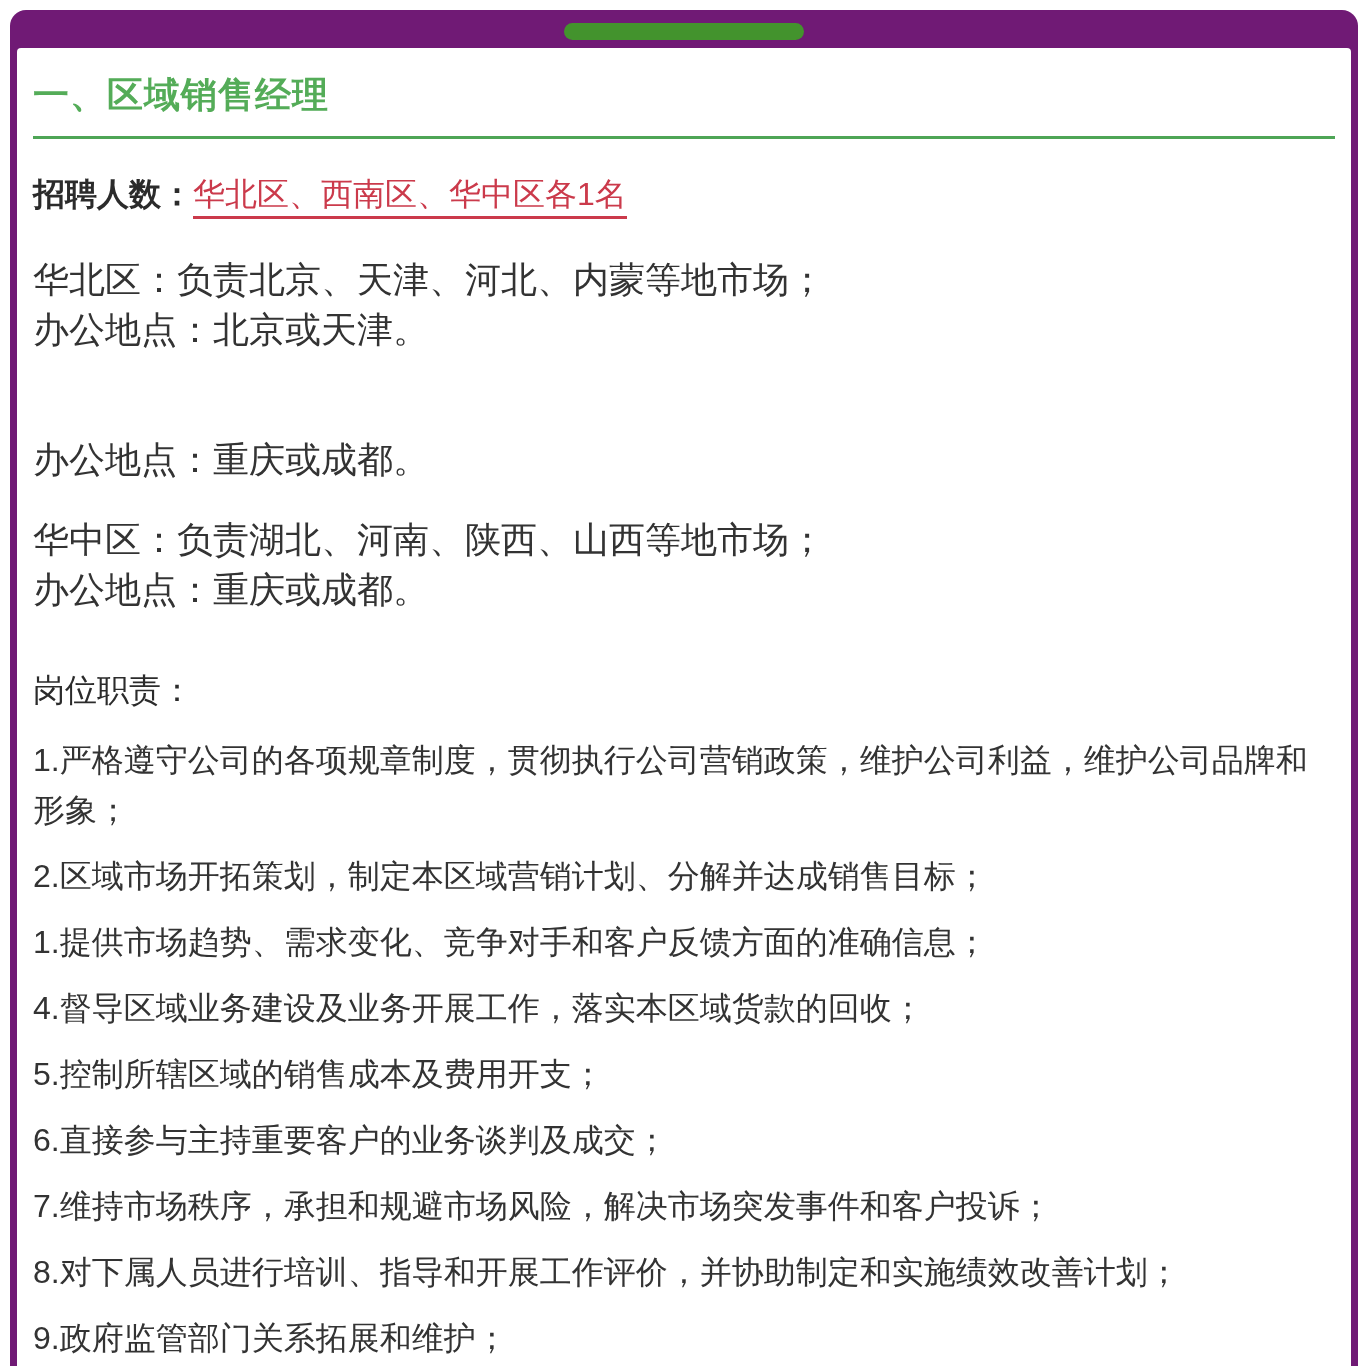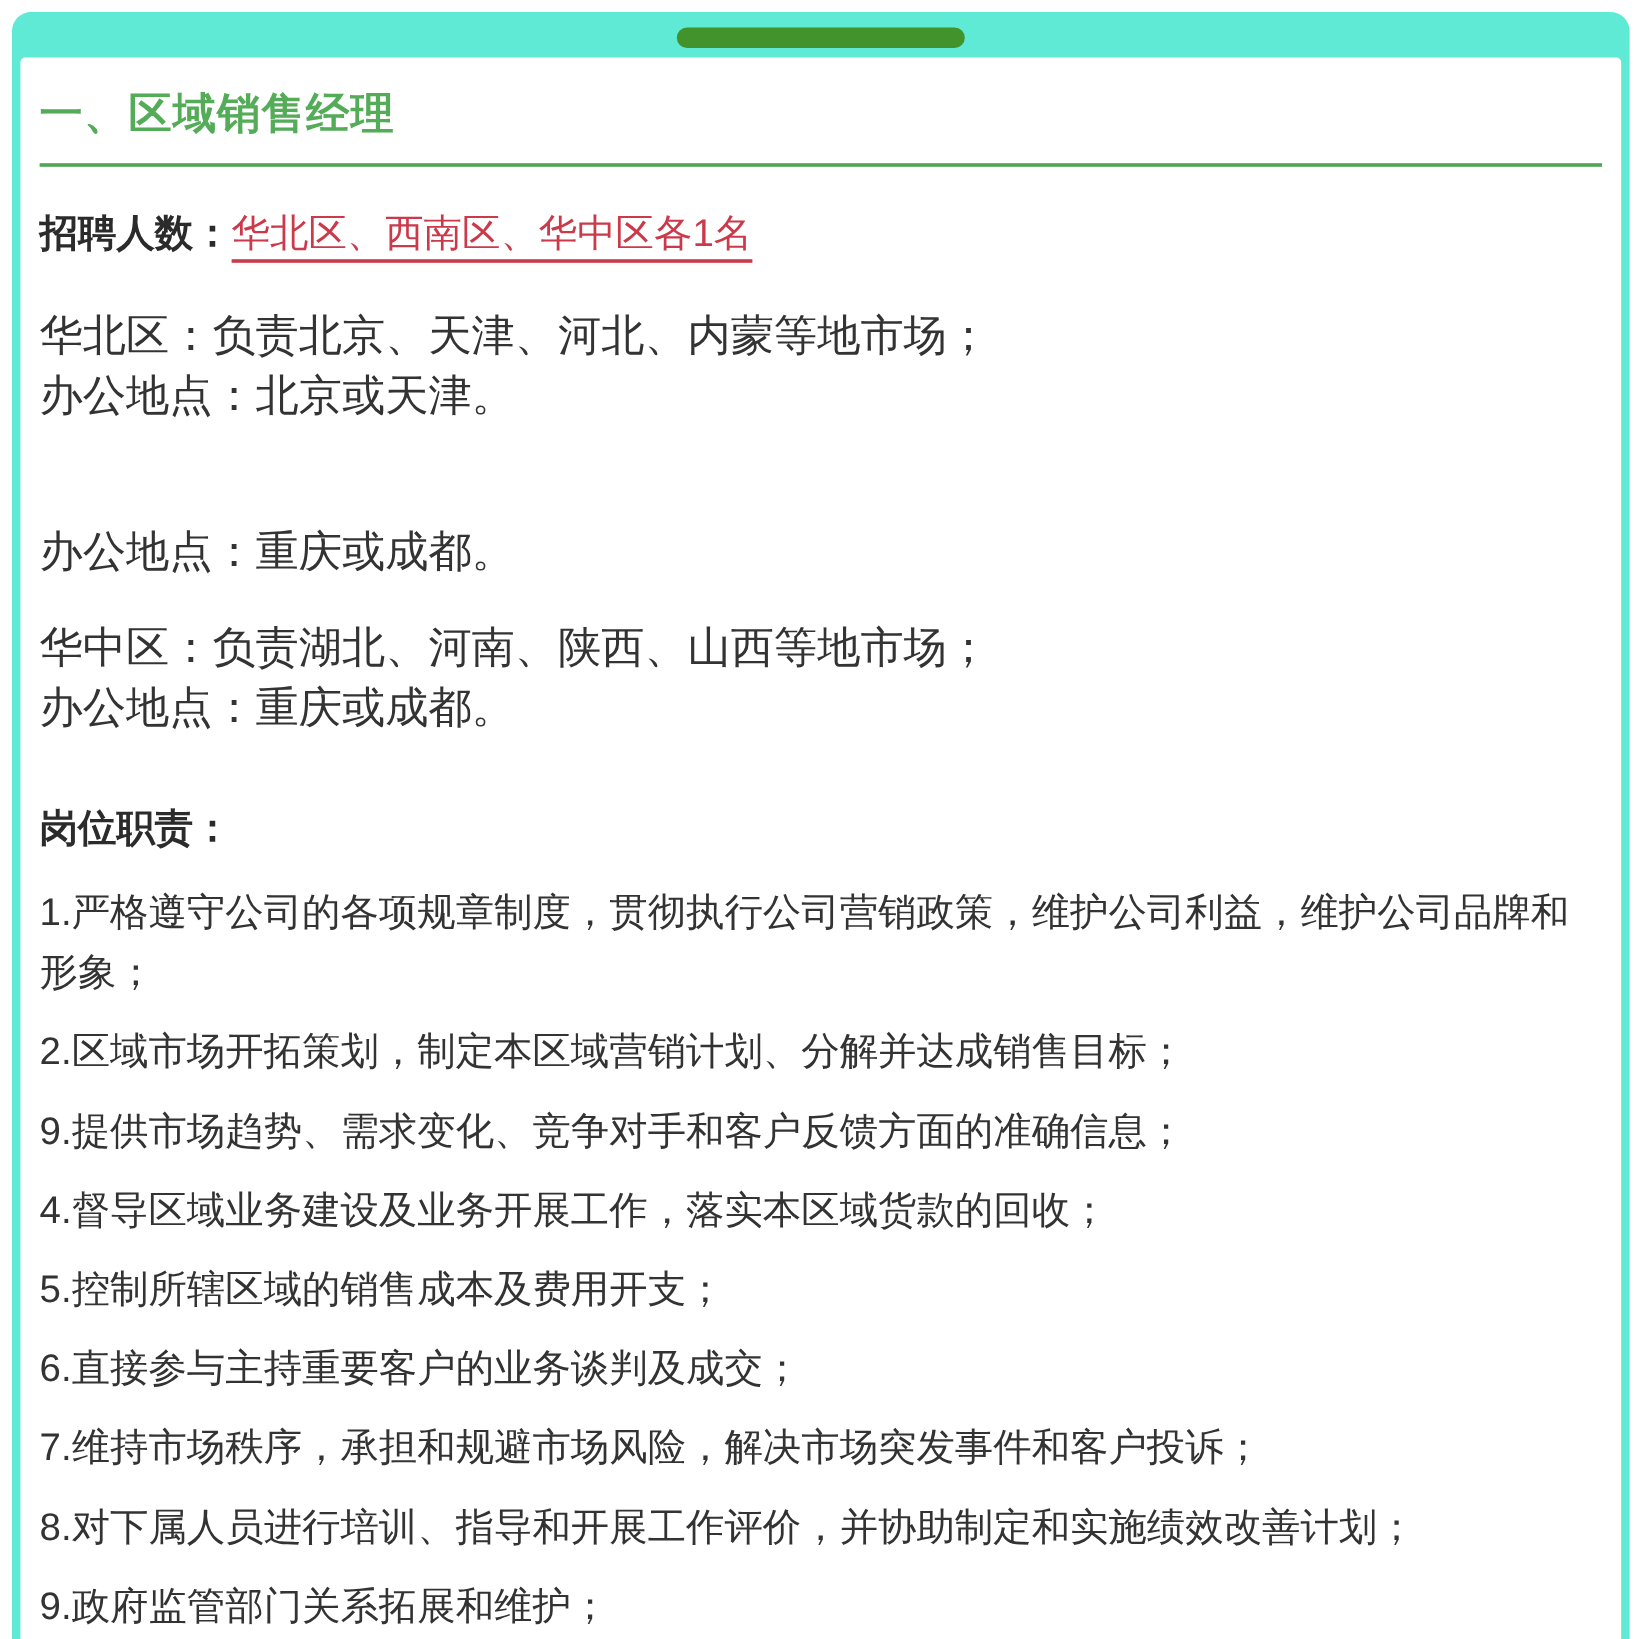--- a/index.html
+++ b/index.html
@@ -10,21 +10,21 @@
     background: #ffffff;
     font-family: "Liberation Sans", "DejaVu Sans", sans-serif;
     overflow: hidden;
   }
   .panel {
     position: absolute;
     left: 10px;
     top: 10px;
     width: 1348px;
     height: 1356px;
-    background: #5eead4;
+    background: #701a75;
     border-radius: 16px 16px 0 0;
     overflow: hidden;
   }
   .pill {
     width: 240px;
     height: 17px;
     margin: 13px auto 8px auto;
     background: #43932d;
     border-radius: 9px;
   }
@@ -69,21 +69,21 @@
     font-size: 36px;
     line-height: 50px;
     margin: 0 0 30px 0;
     color: #333333;
   }
   .region-block.last { margin-bottom: 0; }
   .duties-heading {
     margin: 50px 0 20px 0;
     font-size: 32px;
     line-height: 50px;
-    font-weight: 700;
+    font-weight: 400;
     color: #2b2b2b;
   }
   .duty-item {
     font-size: 32px;
     line-height: 50px;
     margin: 0 0 16px 0;
     color: #333333;
   }
 </style>
 </head>
@@ -101,21 +101,21 @@
     <p class="region-block"><span>华北区：负责北京、天津、河北、内蒙等地市场；</span><br><span>办公地点：北京或天津。</span></p>
 
     <p class="region-block"><br><span>办公地点：重庆或成都。</span></p>
 
     <p class="region-block last"><span>华中区：负责湖北、河南、陕西、山西等地市场；</span><br><span>办公地点：重庆或成都。</span></p>
 
     <p class="duties-heading">岗位职责：</p>
 
     <p class="duty-item">1.严格遵守公司的各项规章制度，贯彻执行公司营销政策，维护公司利益，维护公司品牌和形象；</p>
     <p class="duty-item">2.区域市场开拓策划，制定本区域营销计划、分解并达成销售目标；</p>
-    <p class="duty-item">9.提供市场趋势、需求变化、竞争对手和客户反馈方面的准确信息；</p>
+    <p class="duty-item">1.提供市场趋势、需求变化、竞争对手和客户反馈方面的准确信息；</p>
     <p class="duty-item">4.督导区域业务建设及业务开展工作，落实本区域货款的回收；</p>
     <p class="duty-item">5.控制所辖区域的销售成本及费用开支；</p>
     <p class="duty-item">6.直接参与主持重要客户的业务谈判及成交；</p>
     <p class="duty-item">7.维持市场秩序，承担和规避市场风险，解决市场突发事件和客户投诉；</p>
     <p class="duty-item">8.对下属人员进行培训、指导和开展工作评价，并协助制定和实施绩效改善计划；</p>
     <p class="duty-item">9.政府监管部门关系拓展和维护；</p>
 
   </div>
 </div>
 

